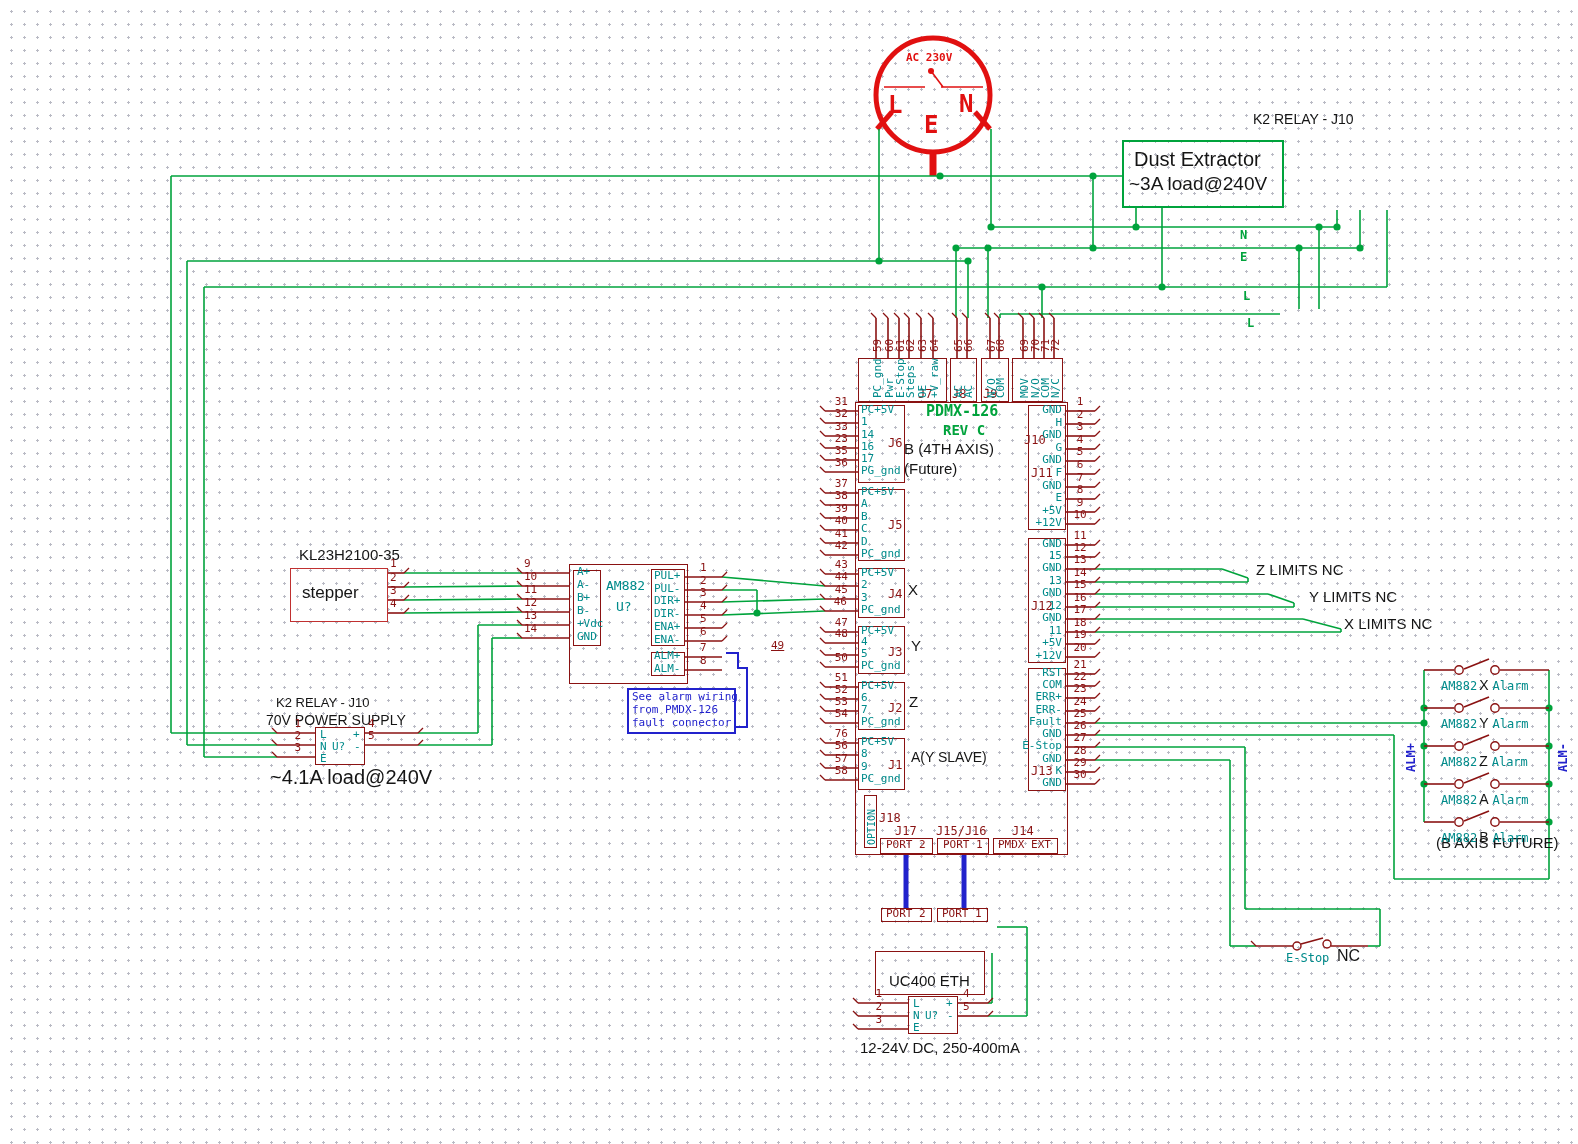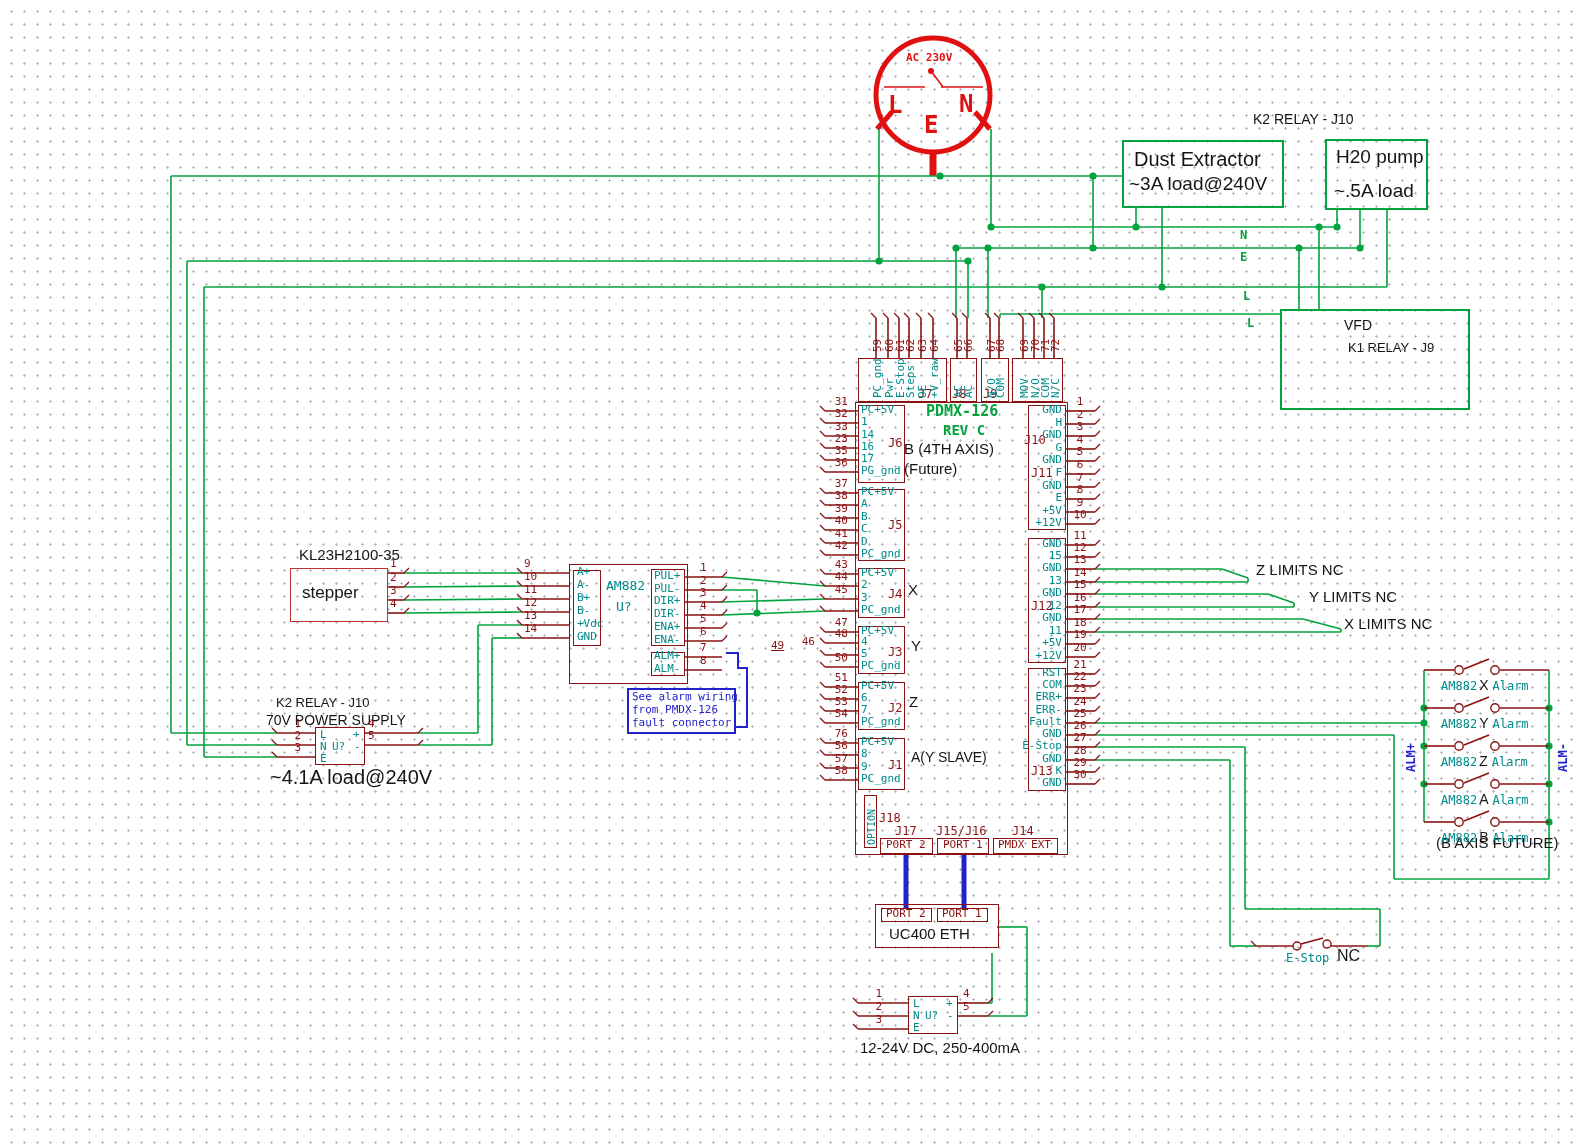--- a/index.html
+++ b/index.html
@@ -375,29 +375,21 @@
   <div class="t acr s20 gb" style="left:924px;top:112px;font-size:24px;">E</div>
   <div class="t acr s20 gb" style="left:959px;top:91px;font-size:24px;">N</div>
 
   <div class="t bk s14" style="left:1253px;top:112px;">K2 RELAY - J10</div>
 
   <div class="box gbox" style="left:1122px;top:140px;width:162px;height:68px;">
     <div class="t bk s20" style="left:10px;top:6px;">Dust Extractor</div>
     <div class="t bk s19" style="left:5px;top:32px;">~3A load@240V</div>
   </div>
 
-  <div class="box gbox" style="left:1325px;top:139px;width:103px;height:71px;">
-    <div class="t bk s19" style="left:9px;top:6px;">H20 pump</div>
-    <div class="t bk s19" style="left:7px;top:40px;">~.5A load</div>
-  </div>
-
-  <div class="box gbox" style="left:1280px;top:309px;width:190px;height:101px;">
-    <div class="t bk s14" style="left:62px;top:7px;">VFD</div>
-    <div class="t bk s13" style="left:66px;top:30px;">K1 RELAY - J9</div>
-  </div>
+
 
   <div class="t gn s12 gb" style="left:1240px;top:229px;">N</div>
   <div class="t gn s12 gb" style="left:1240px;top:251px;">E</div>
   <div class="t gn s12 gb" style="left:1243px;top:290px;">L</div>
   <div class="t gn s12 gb" style="left:1247px;top:317px;">L</div>
 
   <div class="t bk s15" style="left:299px;top:547px;">KL23H2100-35</div>
   <div class="box" style="left:290px;top:568px;width:98px;height:54px;border:1.5px solid #c03030;">
     <div class="t bk s17" style="left:11px;top:15px;">stepper</div>
   </div>
@@ -453,21 +445,21 @@
   <div class="t bk s15" style="left:1309px;top:589px;">Y LIMITS NC</div>
   <div class="t bk s15" style="left:1344px;top:616px;">X LIMITS NC</div>
 
   <div class="t bl s12 gb vr" style="left:1405px;top:772px;">ALM+</div>
   <div class="t bl s12 gb vr" style="left:1557px;top:772px;">ALM-</div>
   <div class="t bk s15" style="left:1436px;top:835px;">(B AXIS FUTURE)</div>
 
   <div class="t tl s12" style="left:1286px;top:952px;">E-Stop</div>
   <div class="t bk s16" style="left:1337px;top:947px;">NC</div>
 
-  <div class="box cbox" style="left:875px;top:904px;width:124px;height:44px;padding-left:24px;">
+  <div class="box cbox" style="left:875px;top:951px;width:110px;height:44px;padding-left:24px;">
     <div class="t bk s15" style="left:13px;top:21px;">UC400 ETH</div>
   </div>
   <div class="box cbox" style="left:881px;top:908px;width:51px;height:14px;">
     <div class="t rd s11" style="left:4px;top:-1px;">PORT 2</div>
   </div>
   <div class="box cbox" style="left:937px;top:908px;width:51px;height:14px;">
     <div class="t rd s11" style="left:4px;top:-1px;">PORT 1</div>
   </div>
 
   <div class="box cbox" style="left:908px;top:996px;width:50px;height:38px;">
@@ -545,21 +537,21 @@
     <div class="t tl s11" style="left: 861px; top: 548px;">PC_gnd</div>
     <div class="box cbox" style="left: 858px; top: 568px; width: 47px; height: 50px;"></div>
     <div class="t rd s12" style="left: 888px; top: 588px;">J4</div>
     <div class="t bk s15" style="left: 908px; top: 582px;">X</div>
     <div class="t rd s11" style="left: 813px; top: 559px; width: 35px; text-align: right;">43</div>
     <div class="t tl s11" style="left: 861px; top: 567px;">PC+5V</div>
     <div class="t rd s11" style="left: 813px; top: 571px; width: 35px; text-align: right;">44</div>
     <div class="t tl s11" style="left: 861px; top: 579px;">2</div>
     <div class="t rd s11" style="left: 813px; top: 584px; width: 35px; text-align: right;">45</div>
     <div class="t tl s11" style="left: 861px; top: 592px;">3</div>
-    <div class="t rd s11" style="left: 780px; top: 596px; width: 35px; text-align: right; margin-top: 40px;">46</div>
+    <div class="t rd s11" style="left: 812px; top: 596px; width: 35px; text-align: right;">46</div>
     <div class="t tl s11" style="left: 861px; top: 604px;">PC_gnd</div>
     <div class="box cbox" style="left: 858px; top: 626px; width: 47px; height: 48px;"></div>
     <div class="t rd s12" style="left: 888px; top: 646px;">J3</div>
     <div class="t bk s15" style="left: 911px; top: 638px;">Y</div>
     <div class="t rd s11" style="left: 813px; top: 617px; width: 35px; text-align: right;">47</div>
     <div class="t tl s11" style="left: 861px; top: 625px;">PC+5V</div>
     <div class="t rd s11" style="left: 813px; top: 628px; width: 35px; text-align: right;">48</div>
     <div class="t tl s11" style="left: 861px; top: 636px;">4</div>
     <div class="t rd s11" style="left: 771px; top: 640px; width: 35px; text-align: left; text-decoration: underline;">49</div>
     <div class="t tl s11" style="left: 861px; top: 648px;">5</div>

